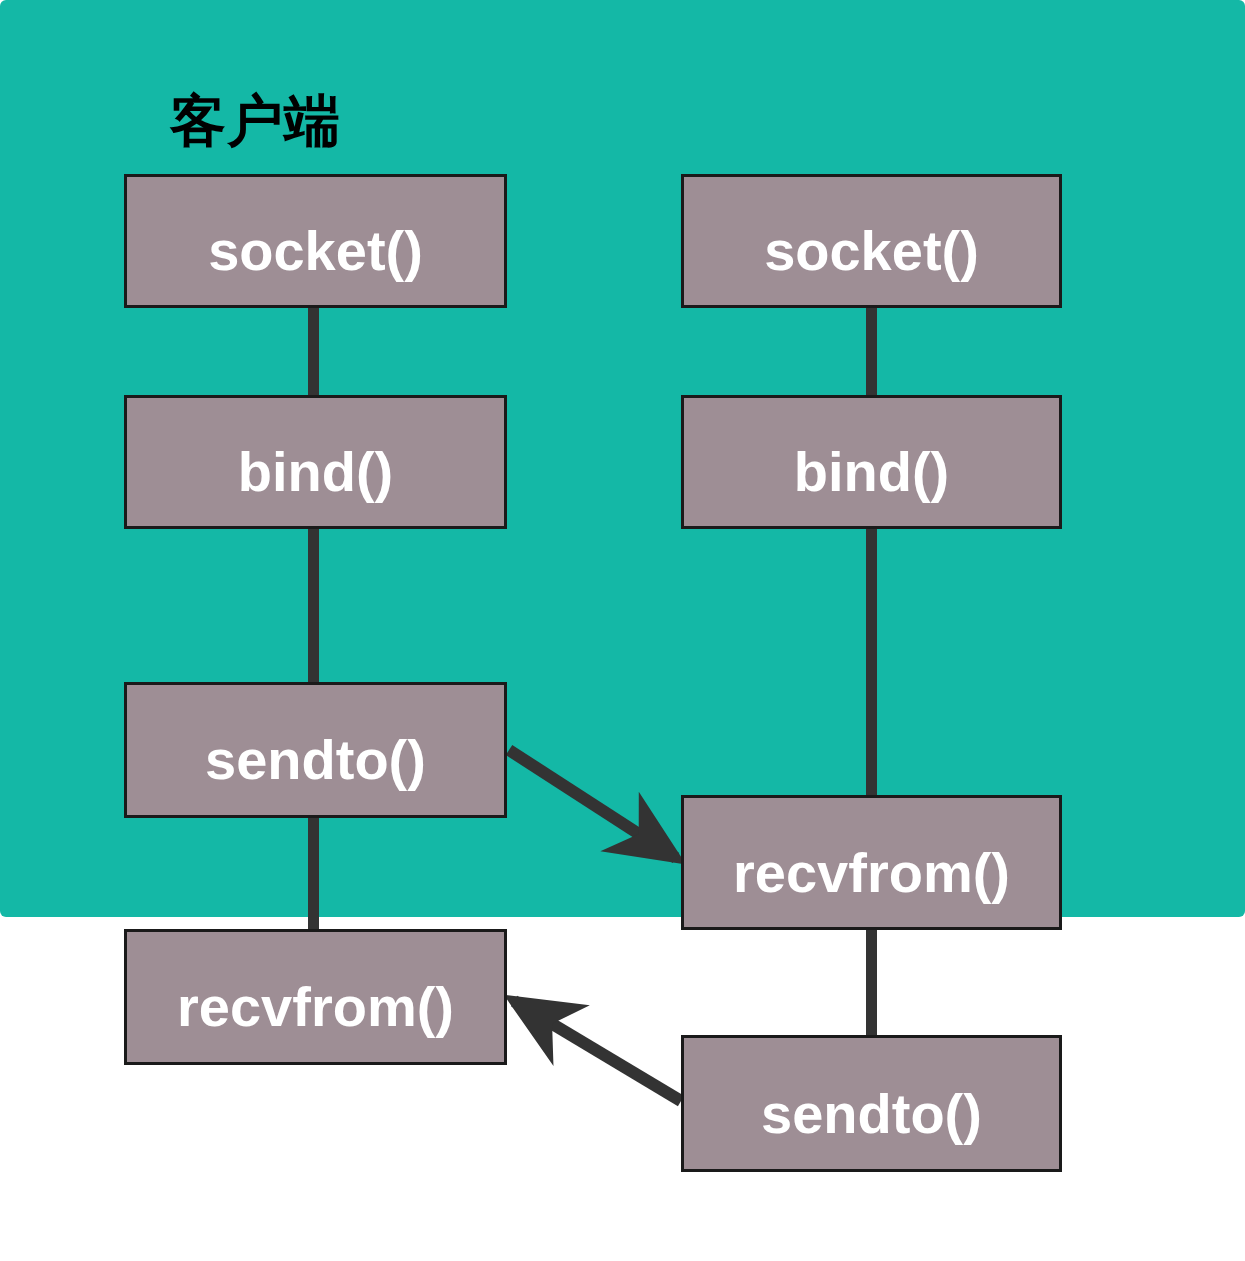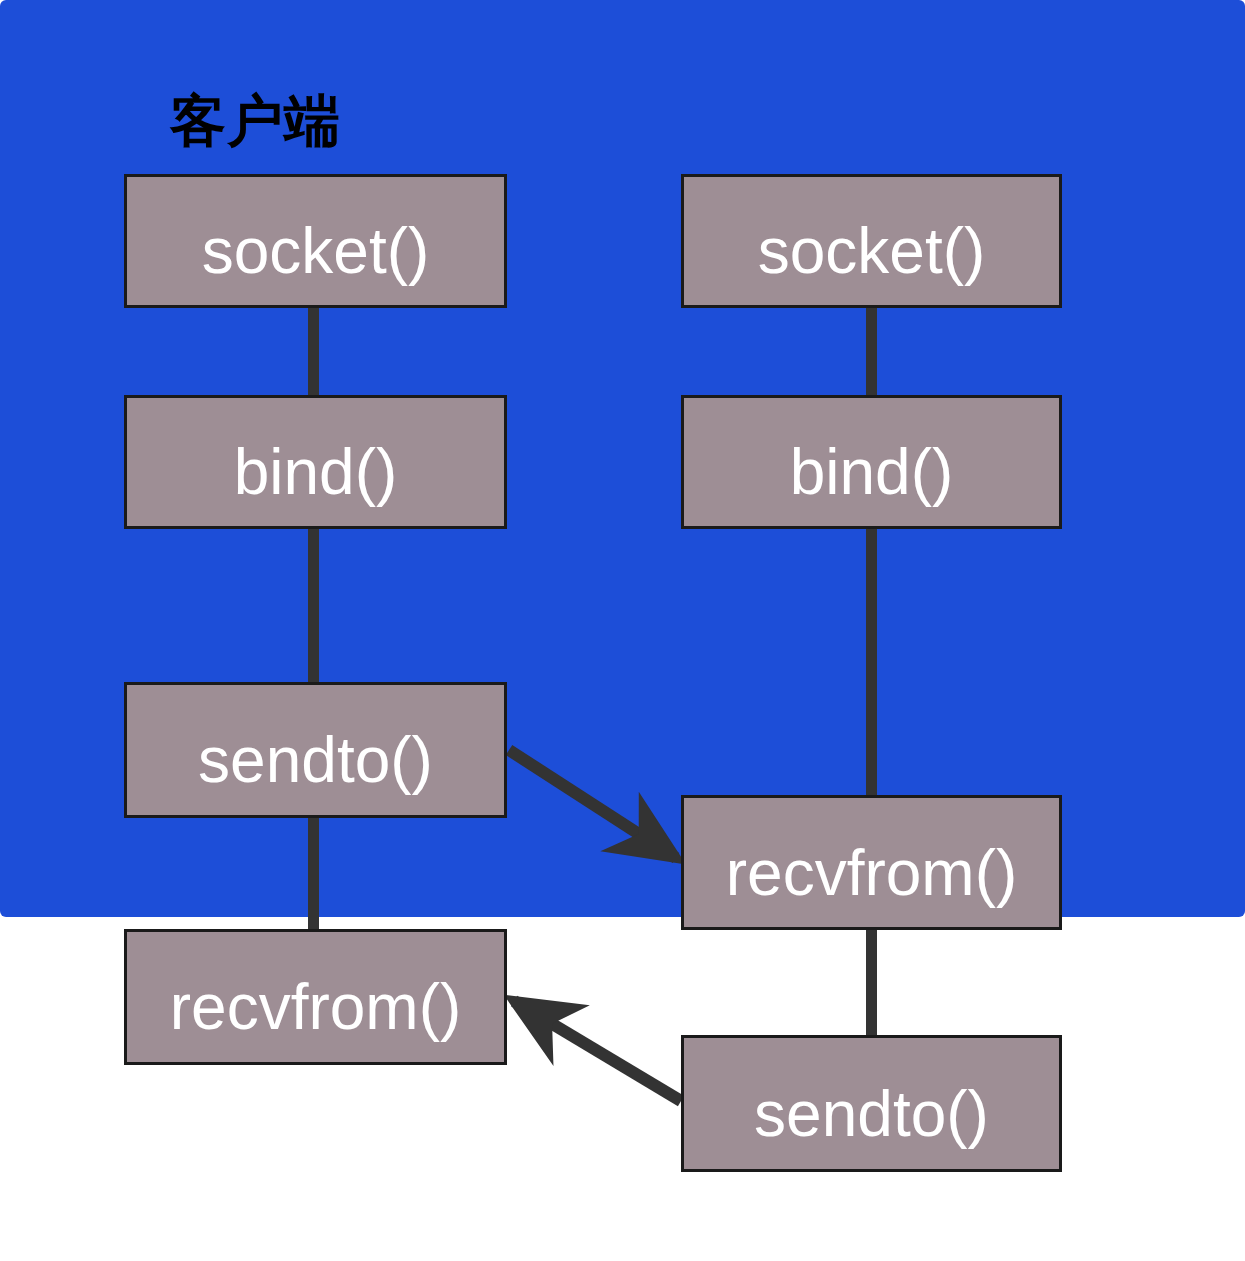--- a/index.html
+++ b/index.html
@@ -11,21 +11,21 @@
   body {
     width: 1245px;
     height: 1261px;
     font-family: "Liberation Sans", "DejaVu Sans", sans-serif;
     overflow: hidden;
   }
   #diagram {
     position: relative;
     width: 1245px;
     height: 917px;
-    background: #1d4ed8;
+    background: #14b8a6;
     border-radius: 6px;
   }
   #edge-layer {
     position: absolute;
     left: 0;
     top: 0;
     width: 1245px;
     height: 1261px;
     pointer-events: none;
   }
@@ -43,23 +43,23 @@
     box-sizing: border-box;
     background: #9e8e95;
     border: 3px solid #1a1a1a;
     display: flex;
     align-items: center;
     justify-content: center;
     z-index: 3;
   }
   .node-label {
     color: #ffffff;
-    font-size: 64px;
+    font-size: 56px;
     line-height: 1;
-    font-weight: normal;
+    font-weight: bold;
     white-space: nowrap;
     letter-spacing: 0px;
     margin-top: 20px;
   }
   .connector {
     position: absolute;
     background: #333333;
     z-index: 1;
   }
 </style>

